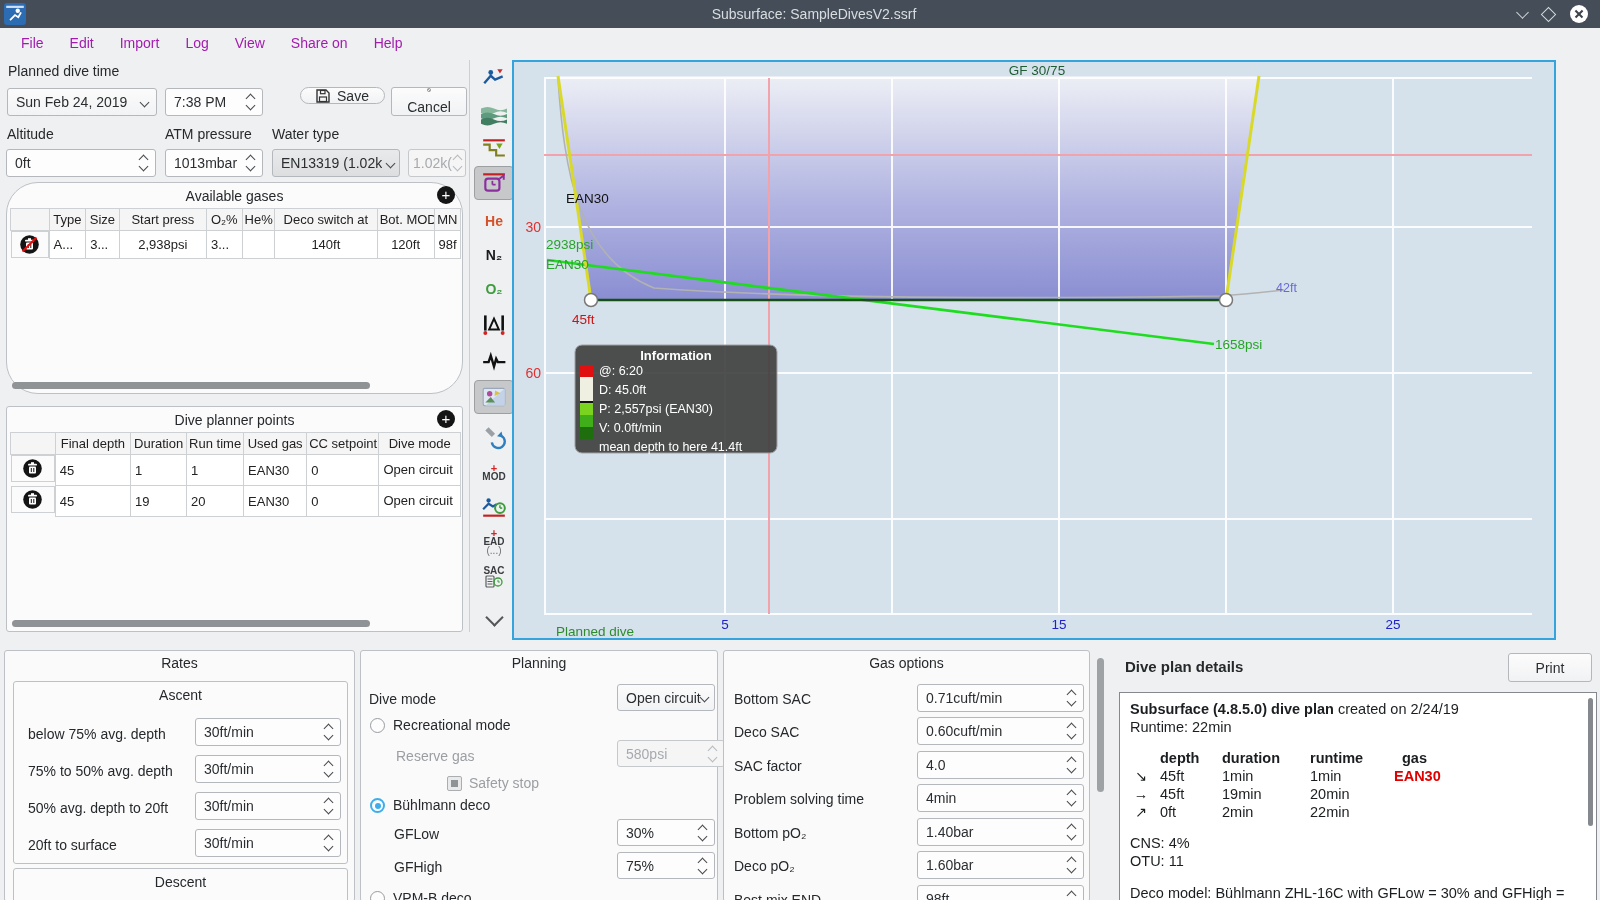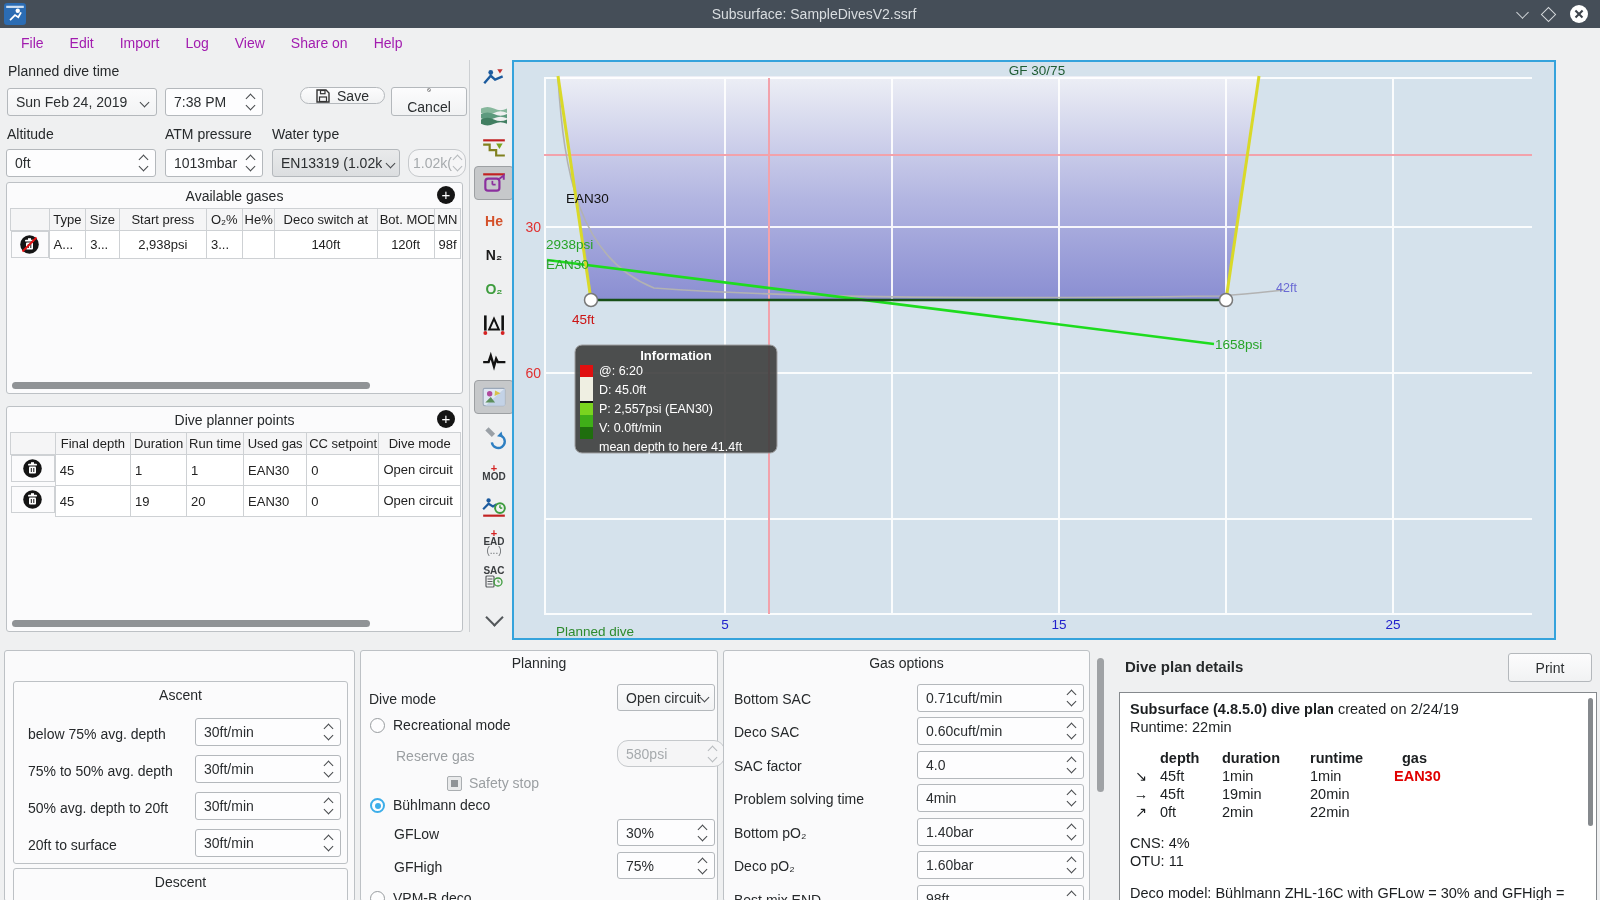--- a/index.html
+++ b/index.html
@@ -23,21 +23,21 @@
   .label{font-size:14px;color:#26292b;}
   .spin,.combo,.btn{box-sizing:border-box;background:#fdfdfe;border:1px solid #b4b8bc;border-radius:3px;
      display:flex;align-items:center;padding:0 8px;font-size:14px;color:#2b2e30;position:absolute;}
   .btn{justify-content:center;gap:7px;background:linear-gradient(#fcfcfd,#f1f2f3);}
   .combo{background:linear-gradient(#fbfbfc,#f2f3f4);}
   .combo.gray{background:linear-gradient(#e9eaeb,#dcdee0);}
   .arrows{margin-left:auto;display:flex;flex-direction:column;align-items:center;gap:2px;}
   .cu{width:6px;height:6px;border:solid #46494c;border-width:0 1.5px 1.5px 0;transform:rotate(-135deg);}
   .cd{width:6px;height:6px;border:solid #46494c;border-width:0 1.5px 1.5px 0;transform:rotate(45deg);margin-top:-2px;}
   .combo .cd{margin:0 0 0 auto;}
-  .disabled{background:#f5f5f6;color:#a6aaad;border-color:#c6c9cc;border-radius:11px;}
+  .disabled{background:#f5f5f6;color:#a6aaad;border-color:#c6c9cc;}
   .disabled .cu,.disabled .cd{border-color:#b6babd;}
   .dlabel{color:#9b9fa2;}
   
   .groupbox{position:absolute;background:#fbfbfc;border:1px solid #bdc1c5;border-radius:3px;box-sizing:border-box;}
   .gb-title{height:25px;display:flex;align-items:center;justify-content:center;font-size:14px;position:relative;}
   .plusbtn{position:absolute;right:7px;top:3px;width:18px;height:18px;border-radius:50%;background:#151515;color:#fff;
      display:flex;align-items:center;justify-content:center;font-size:15px;line-height:14px;}
   table.grid{border-collapse:collapse;font-size:13px;color:#222;table-layout:fixed;}
   .grid th{font-weight:normal;background:#f5f5f6;border:1px solid #ced1d4;padding:3px 2px;white-space:nowrap;overflow:hidden;text-align:center;}
   .grid td{border:1px solid #ced1d4;padding:2px 4px;background:#fff;overflow:hidden;}
@@ -149,21 +149,21 @@
   <span class="cd"></span>
 </div>
 <div class="spin disabled" style="left:408px;top:149px;width:58px;height:28px;padding:0 4px;">
   <span style="overflow:hidden;white-space:nowrap;">1.02k(</span>
   <span class="arrows">
       <span class="cu"></span>
       <span class="cd"></span>
     </span>
 </div>
 
-<div class="groupbox" style="left:6px;top:182px;width:457px;height:212px;">
+<div class="groupbox" style="left:6px;top:182px;width:457px;height:212px;border-radius:32px;">
   <div class="gb-title">
     <span>Available gases</span>
     <span class="plusbtn">+</span>
   </div>
   <table class="grid" style="margin-left:3px;width:451px;">
     <colgroup>
         <col style="width:38px">
         <col style="width:36px">
         <col style="width:33px">
         <col style="width:86px">
@@ -451,20 +451,21 @@
     <text x="85" y="313" font-size="12.5" fill="#ffffff">@: 6:20</text>
     <text x="85" y="332" font-size="12.5" fill="#ffffff">D: 45.0ft</text>
     <text x="85" y="351" font-size="12.5" fill="#ffffff">P: 2,557psi (EAN30)</text>
     <text x="85" y="370" font-size="12.5" fill="#ffffff">V: 0.0ft/min</text>
     <text x="85" y="389" font-size="12.5" fill="#ffffff">mean depth to here 41.4ft</text>
   </g>
 </svg>
 </div>
 
 <div class="panel" style="left:4px;width:351px;height:252px;">
+  <div class="ptitle">Rates</div>
   <div class="groupbox" style="left:8px;top:30px;width:335px;height:183px;background:#fbfbfc;">
     <div class="gb-title">Ascent</div>
     <span class="row-label" style="left:14px;top:44px;">below 75% avg. depth</span>
     <div class="spin" style="left:181px;top:36px;width:146px;height:28px;">
       <span>30ft/min</span>
       <span class="arrows">
           <span class="cu"></span>
           <span class="cd"></span>
         </span>
     </div>

